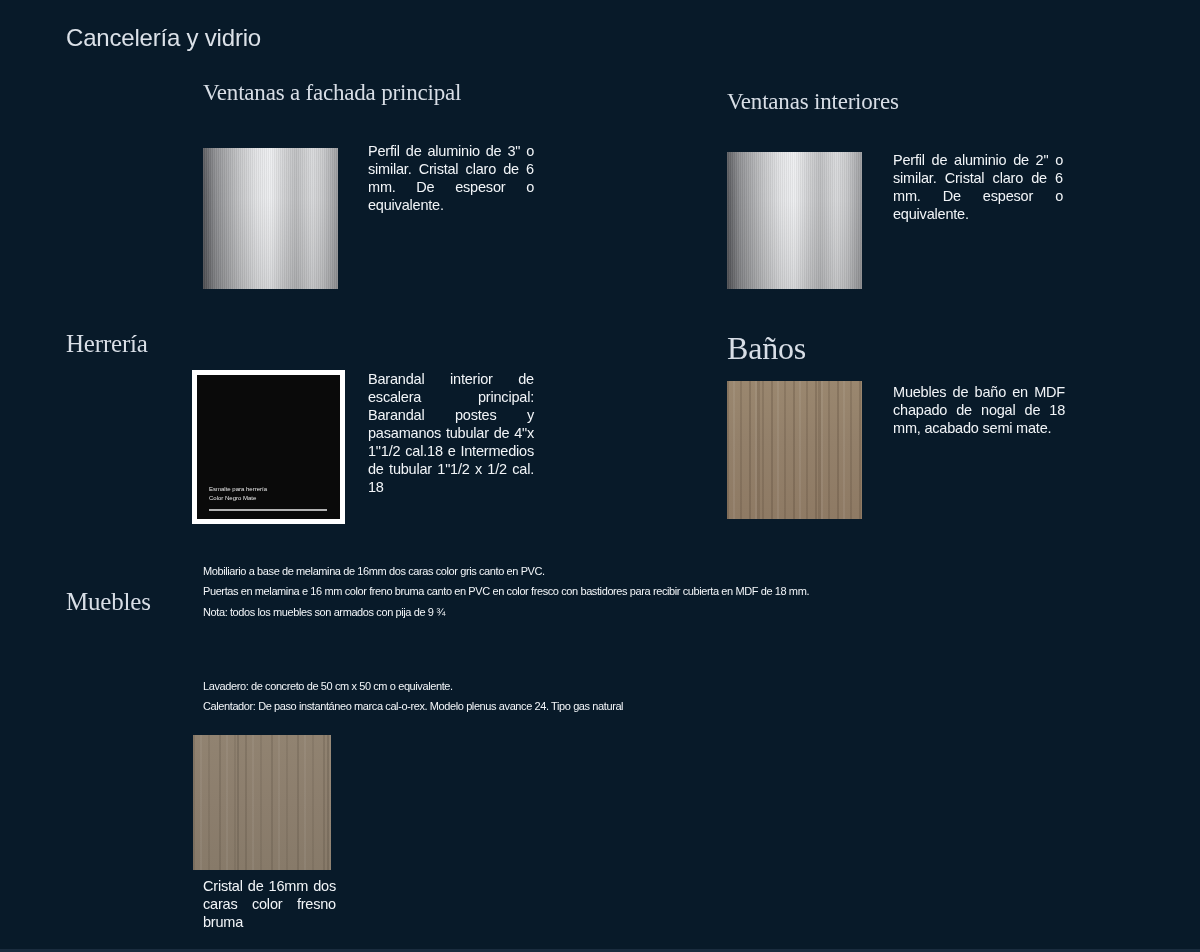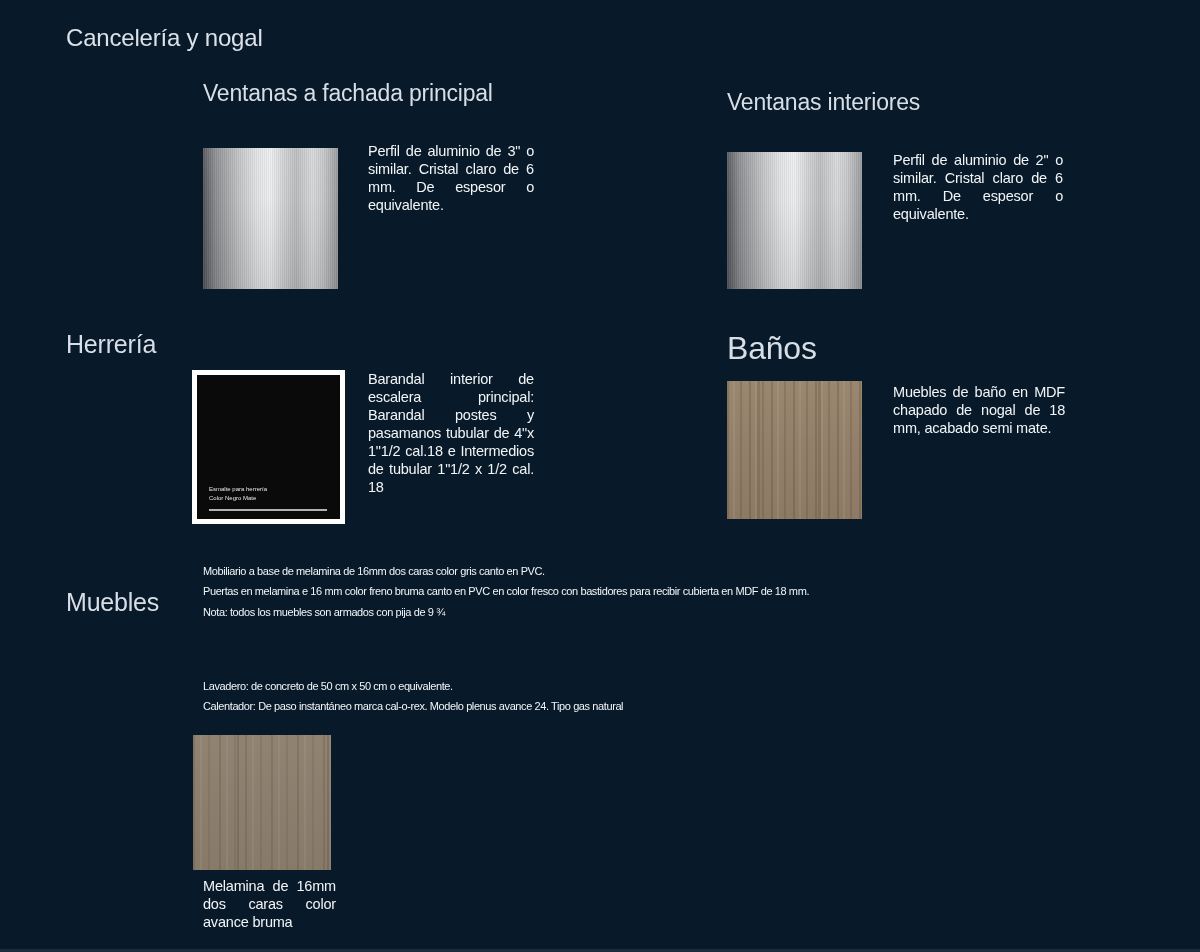--- a/index.html
+++ b/index.html
@@ -19,20 +19,21 @@
     color: #dbe1e8;
     font-size: 24px;
     letter-spacing: -0.2px;
     font-weight: 400;
   }
   .h2 {
     color: #d8dee6;
     font-size: 23px;
     letter-spacing: -0.2px;
     font-weight: 400;
+    font-family: Liberation Serif, serif;
   }
   .desc {
     color: #f2f5f8;
     font-size: 14.5px;
     line-height: 18px;
     letter-spacing: -0.2px;
     text-align: justify;
   }
   .para-line {
     color: #f2f5f8;
@@ -104,21 +105,21 @@
     left: 0; bottom: 0;
     width: 100%; height: 3px;
     background: #1a2c3e;
   }
 </style>
 </head>
 <body>
 
 <div class="page">
 
-  <div class="abs h1" style="left:66px; top:24px;">Cancelería y nogal</div>
+  <div class="abs h1" style="left:66px; top:24px;">Cancelería y vidrio</div>
 
   <div>
     <div class="abs h2" style="left:203px; top:80px;">Ventanas a fachada principal</div>
     <div class="abs metal" style="left:203px; top:148px; width:135px; height:141px;"></div>
     <div class="abs desc" style="left:368px; top:142px; width:166px;">Perfil de aluminio de 3" o similar. Cristal claro de 6 mm. De espesor o equivalente.</div>
   </div>
 
   <div>
     <div class="abs h2" style="left:727px; top:89px;">Ventanas interiores</div>
     <div class="abs metal" style="left:727px; top:152px; width:135px; height:137px;"></div>
@@ -151,17 +152,17 @@
       <div class="para-line">Puertas en melamina e 16 mm color freno bruma canto en PVC en color fresco con bastidores para recibir cubierta en MDF de 18 mm.</div>
       <div class="para-line">Nota: todos los muebles son armados con pija de 9 ¾</div>
     </div>
 
     <div class="abs" style="left:203px; top:676px;">
       <div class="para-line">Lavadero: de concreto de 50 cm x 50 cm o equivalente.</div>
       <div class="para-line">Calentador: De paso instantáneo marca cal-o-rex. Modelo plenus avance 24. Tipo gas natural</div>
     </div>
 
     <div class="abs wood-fresno" style="left:193px; top:735px; width:138px; height:135px;"></div>
-    <div class="abs desc" style="left:203px; top:877px; width:133px;">Melamina de 16mm dos caras color avance bruma</div>
+    <div class="abs desc" style="left:203px; top:877px; width:133px;">Cristal de 16mm dos caras color fresno bruma</div>
   </div>
 
   <div class="bottom-edge"></div>
 </div>
 
 </body></html>

